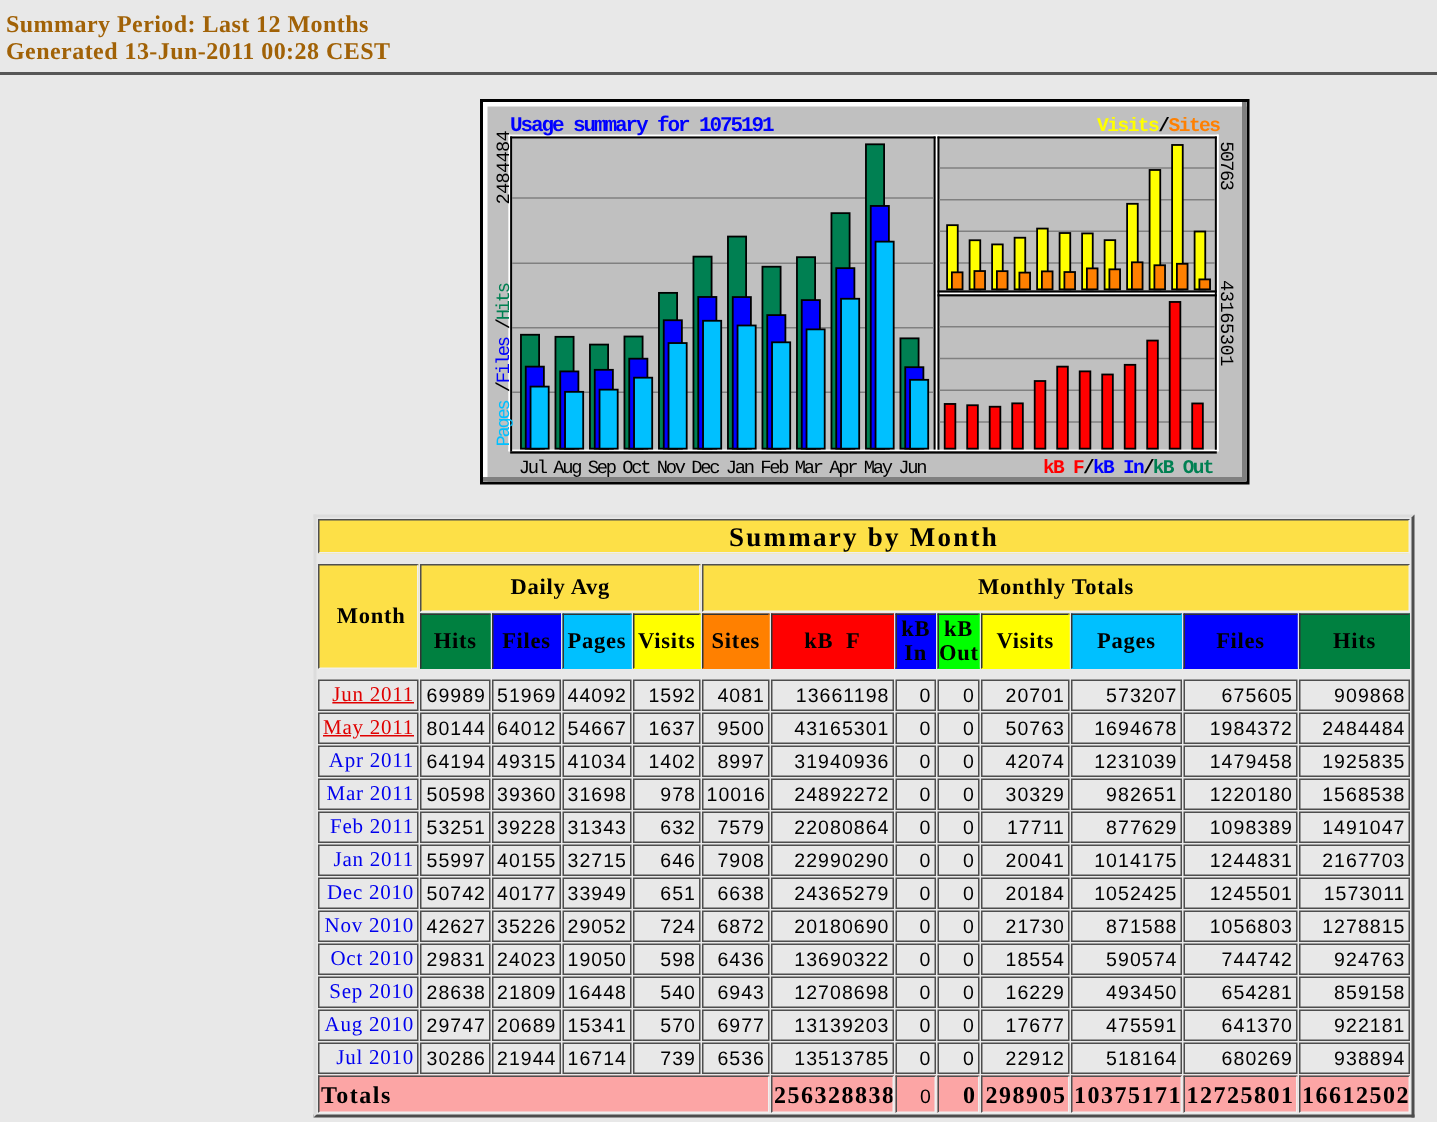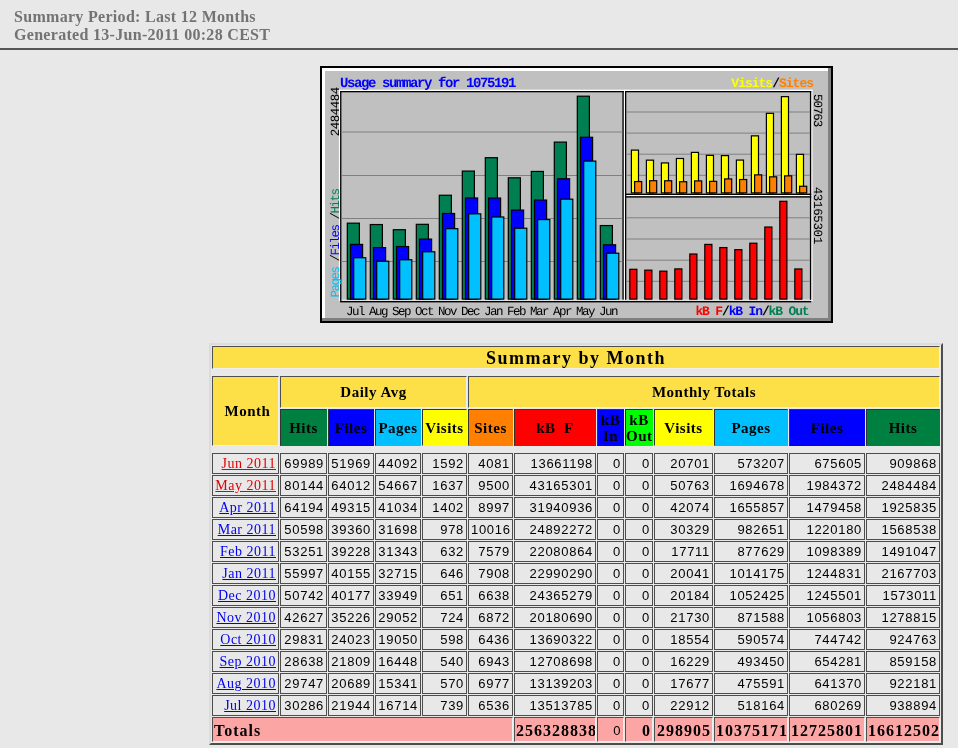--- a/index.html
+++ b/index.html
@@ -1,26 +1,26 @@
 <!DOCTYPE html>
 <html><head><meta charset="utf-8"><style>
 *{margin:0;padding:0;box-sizing:border-box}
 html,body{width:958px;height:748px;background:#e8e8e8;overflow:hidden;position:relative}
 svg text{text-rendering:geometricPrecision}
-.hdr{position:absolute;left:14px;top:7.5px;font:bold 16px/18px "Liberation Serif",serif;color:#737373;letter-spacing:0.3px}
+.hdr{position:absolute;left:4px;top:7.5px;font:bold 16px/18px "Liberation Serif",serif;color:#a16207;letter-spacing:0.3px}
 .rule{position:absolute;left:0;top:48px;width:958px;height:2.4px;background:#565656}
 .chart{position:absolute;left:320px;top:66px;width:513px;height:257px;border:2px solid #000}
 table.s{position:absolute;left:209px;top:343px;width:734px;table-layout:fixed;border-collapse:separate;border-spacing:1px;border:2px solid;border-color:#dcdcdc #4d4d4d #4d4d4d #dcdcdc}
 table.s td,table.s th{overflow:hidden;white-space:nowrap}
 th.g{background:#fde047;border:1px solid;border-color:#4f4f4f #efefef #efefef #4f4f4f;font:bold 15px/16px "Liberation Serif",serif;letter-spacing:0.5px;text-align:center}
 th.c{border:1px solid;border-color:#333 #efefef #efefef #333;font:bold 15px/16px "Liberation Serif",serif;letter-spacing:0.5px;text-align:center;color:#000}
 td.d{border:1px solid #4d4d4d;font:13px/17px "Liberation Sans",sans-serif;letter-spacing:0.7px;text-align:right;padding:1px 2px;height:21px}
 td.mc{border:1px solid #4d4d4d;font:14px/17px "Liberation Serif",serif;letter-spacing:0.5px;text-align:right;padding:1px 2px 1px 1px;height:21px}
 .mr{color:#e00000;text-decoration:underline}
-.mb{color:#0000ee;text-decoration:underline}
+.mb{color:#0000ee;}
 th.tg{background:#fca5a5;border:1px solid;border-color:#4f4f4f #efefef #efefef #4f4f4f;font:bold 16px/18px "Liberation Serif",serif;letter-spacing:1px;text-align:right;padding:4px 1px 1px;height:24px}
 tr.sp td{border:none;height:5px;padding:0}
 </style></head>
 <body>
 <div class="hdr">Summary Period: Last 12 Months<br>Generated 13-Jun-2011 00:28 CEST</div>
 <div class="rule"></div>
 <div class="chart"><svg width="509" height="253" viewBox="0 0 509 253">
 <rect x="0" y="0" width="509" height="253" fill="#c0c0c0"></rect>
 <path d="M0,0 H509 V3 H3 V253 H0 Z" fill="#ffffff"></path>
 <path d="M509,253 H0 V250 H506 V0 H509 Z" fill="#808080"></path>
@@ -222,21 +222,21 @@
         <td class="mc"><span class="mb">Apr 2011</span></td>
         <td class="d">64194</td>
         <td class="d">49315</td>
         <td class="d">41034</td>
         <td class="d">1402</td>
         <td class="d">8997</td>
         <td class="d">31940936</td>
         <td class="d">0</td>
         <td class="d">0</td>
         <td class="d">42074</td>
-        <td class="d">1655857</td>
+        <td class="d">1231039</td>
         <td class="d">1479458</td>
         <td class="d">1925835</td>
       </tr>
 <tr>
         <td class="mc"><span class="mb">Mar 2011</span></td>
         <td class="d">50598</td>
         <td class="d">39360</td>
         <td class="d">31698</td>
         <td class="d">978</td>
         <td class="d">10016</td>

